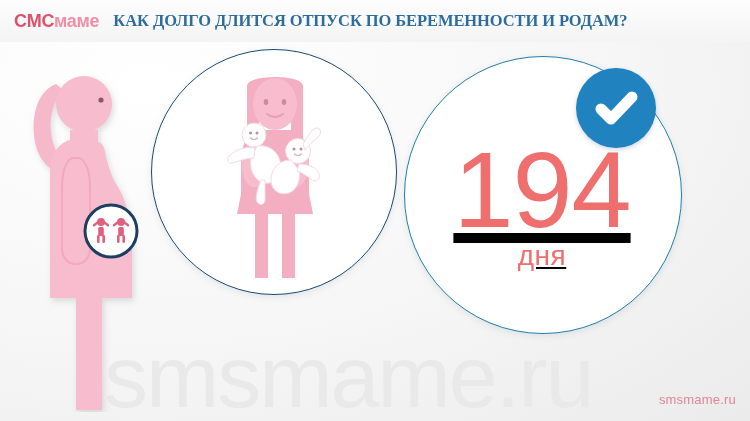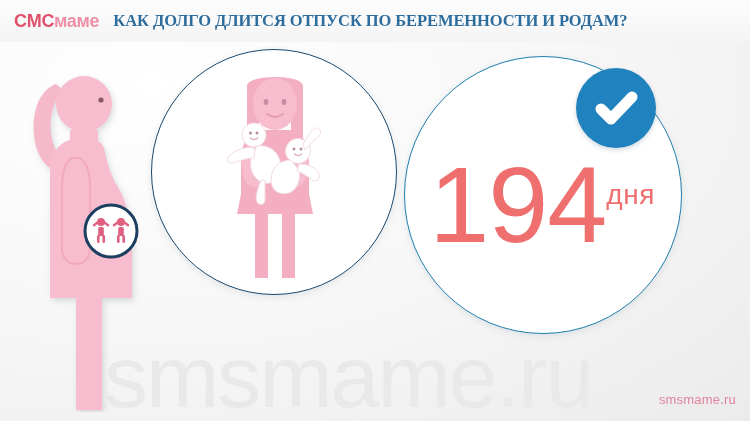--- a/index.html
+++ b/index.html
@@ -113,24 +113,25 @@
     z-index: 20;
   }
 
   
   .num-wrap {
     position: absolute;
     left: 404px; top: 56px;
     width: 276px; height: 276px;
     z-index: 22;
     display: flex;
-    flex-direction: row;
+    flex-direction: column;
     align-items: center;
     justify-content: center;
     pointer-events: none;
+    text-decoration: underline;
   }
   .big-number {
     font-size: 108px;
     font-weight: 400;
     color: #ef6e6e;
     line-height: 0.92;
     letter-spacing: -1px;
     margin-top: 22px;
   }
   .unit-label {

